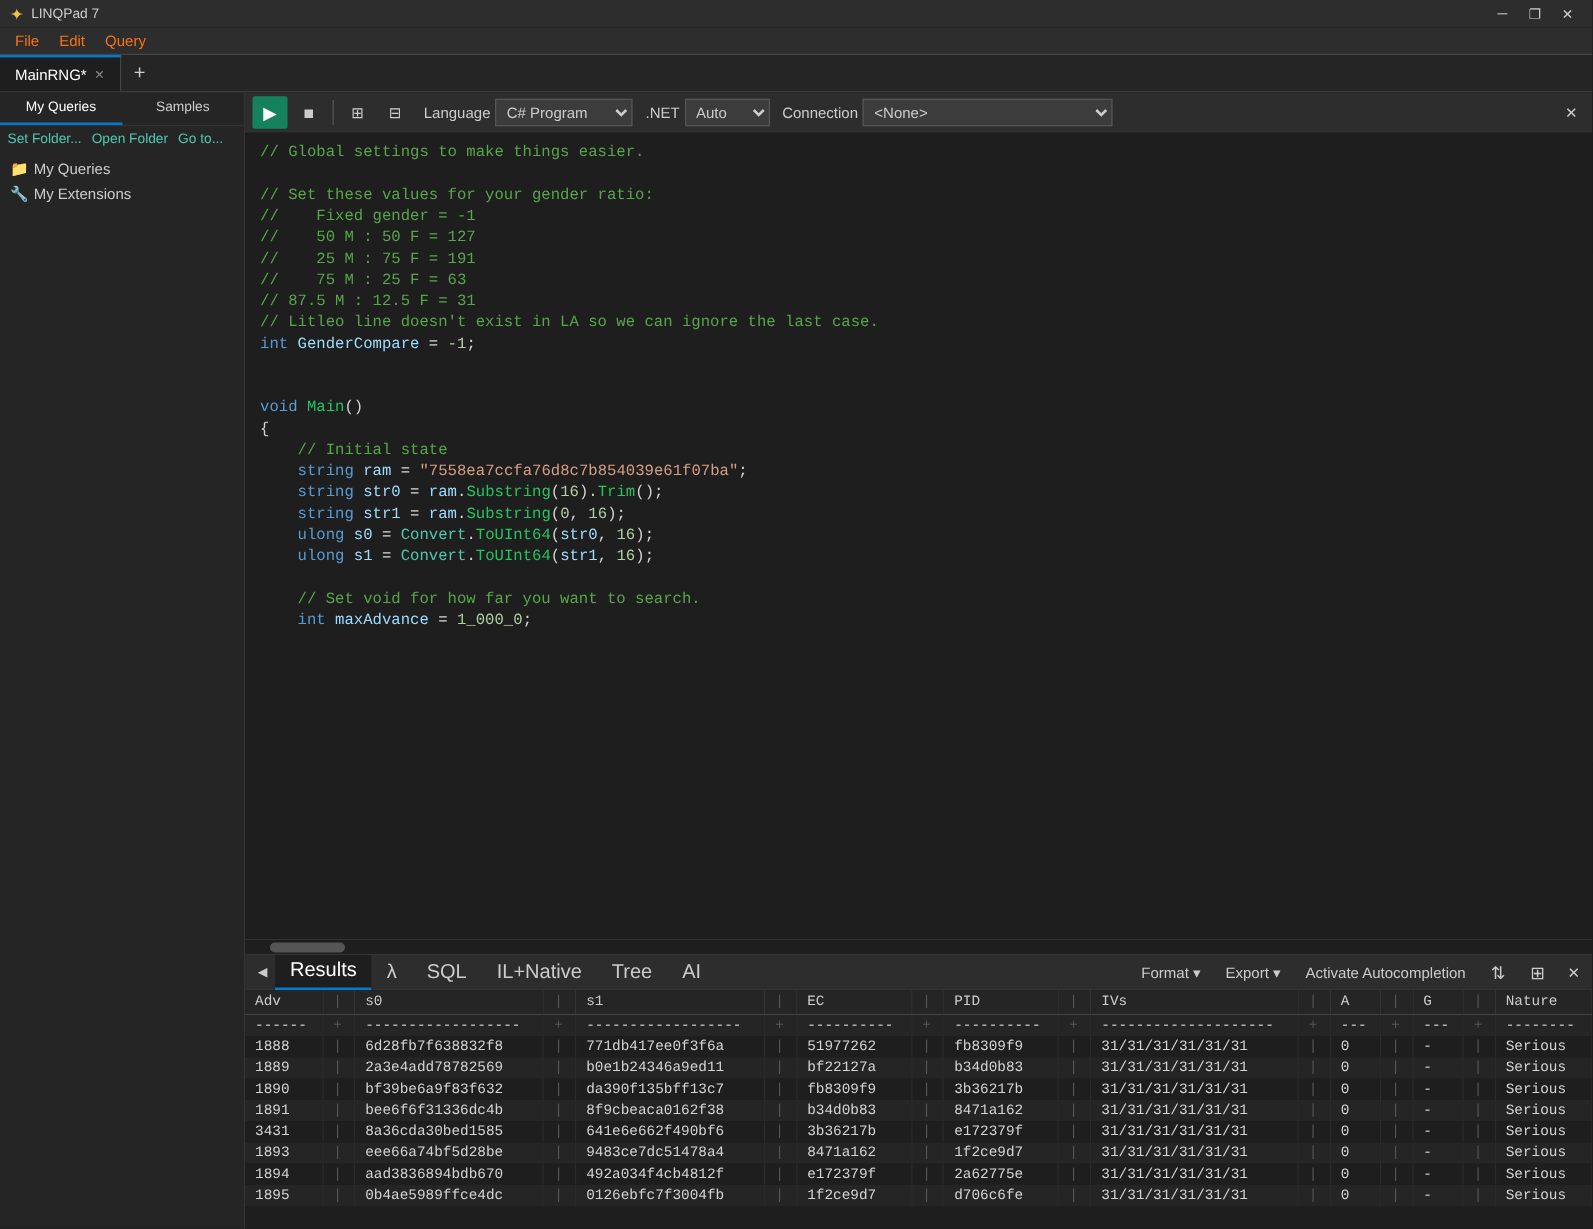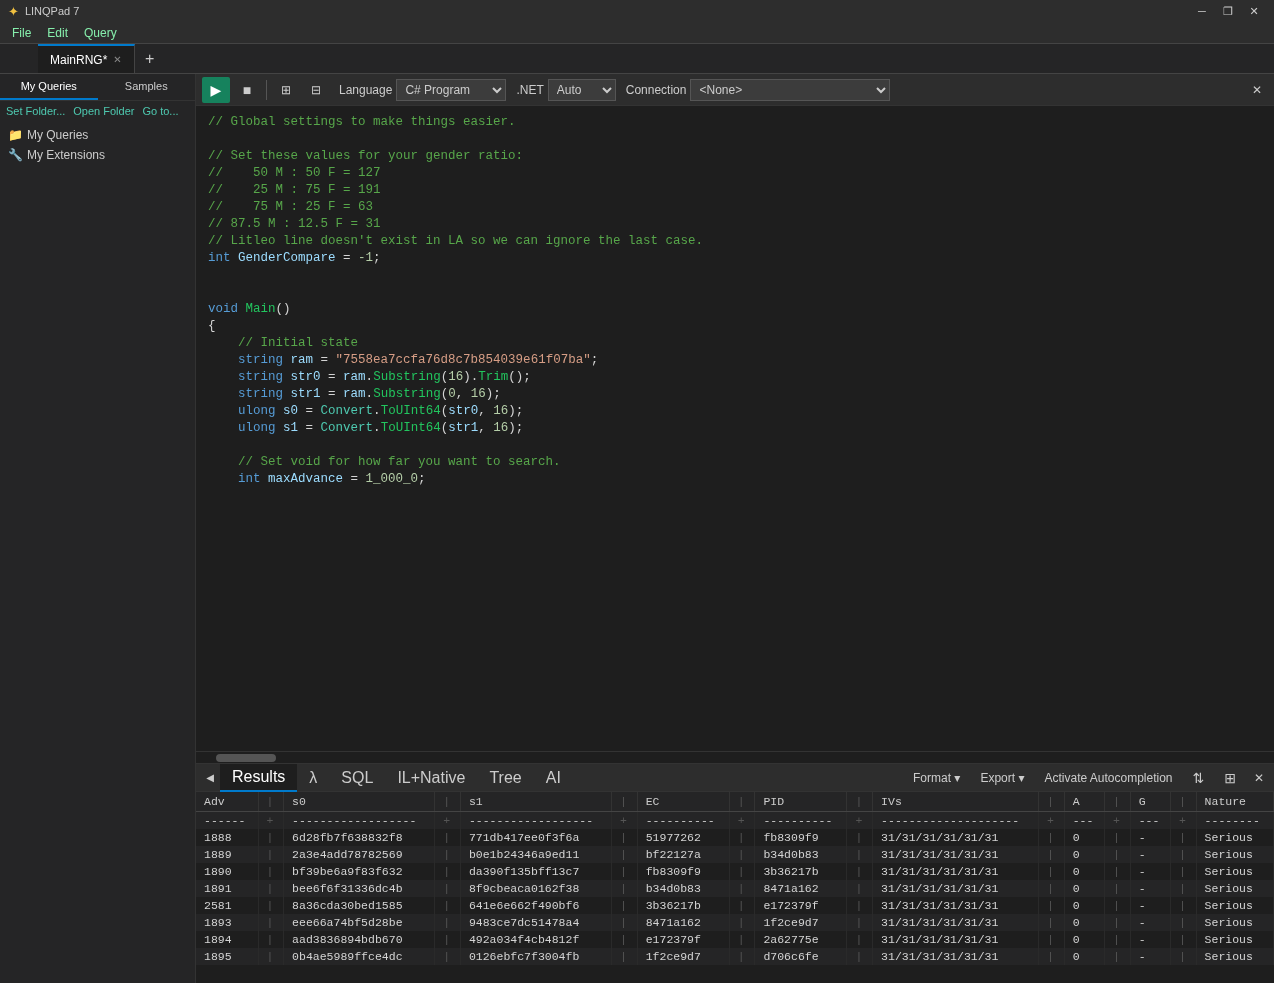--- a/index.html
+++ b/index.html
@@ -7,26 +7,26 @@
 
     
     #title-bar { background: #2d2d2d; height: 22px; display: flex; align-items: center; padding: 0 8px; justify-content: space-between; }
     #title-bar-left { display: flex; align-items: center; gap: 6px; }
     #title-text { font-size: 11px; color: #cccccc; }
     #title-controls { display: flex; gap: 2px; }
     #title-controls span { width: 24px; height: 22px; display: flex; align-items: center; justify-content: center; cursor: pointer; font-size: 11px; color: #cccccc; }
 
     
     #menu-bar { background: #2d2d2d; height: 22px; display: flex; align-items: center; padding: 0 4px; border-bottom: 1px solid #444; }
-    .menu-item { padding: 2px 8px; cursor: pointer; font-size: 12px; color: #86efac; }
+    .menu-item { padding: 2px 8px; cursor: pointer; font-size: 12px; color: #f97316; }
 
     
     #tab-bar { background: #252526; height: 30px; display: flex; align-items: stretch; border-bottom: 1px solid #444; }
     .tab { display: flex; align-items: center; padding: 0 12px; cursor: pointer; font-size: 12px; color: #ccc; border-right: 1px solid #444; gap: 6px; }
-    .tab.active { background: #1e1e1e; color: #fff; border-top: 2px solid #007acc; margin-left: 38px; }
+    .tab.active { background: #1e1e1e; color: #fff; border-top: 2px solid #007acc; }
     .tab-add { width: 30px; display: flex; align-items: center; justify-content: center; cursor: pointer; color: #ccc; font-size: 16px; }
 
     
     #main-layout { display: flex; height: calc(983px - 22px - 22px - 30px); }
 
     
     #sidebar { width: 196px; background: #252526; border-right: 1px solid #333; display: flex; flex-direction: column; }
     #sidebar-tabs { display: flex; border-bottom: 1px solid #333; }
     .sidebar-tab { flex: 1; padding: 6px 4px; text-align: center; cursor: pointer; font-size: 11px; color: #ccc; }
     .sidebar-tab.active { color: #fff; border-bottom: 2px solid #007acc; }
@@ -173,20 +173,21 @@
       <select class="toolbar-select" style="width:200px;">
         <option>&lt;None&gt;</option>
       </select>
       <div class="toolbar-close">✕</div>
     </div>
 
     <div id="code-editor">
       <div class="code-line"><span class="c-comment">// Global settings to make things easier.</span></div>
       <div class="code-line">&nbsp;</div>
       <div class="code-line"><span class="c-comment">// Set these values for your gender ratio:</span></div>
+      <div class="code-line"><span class="c-comment">//    Fixed gender = -1</span></div>
       <div class="code-line"><span class="c-comment">//    50 M : 50 F = 127</span></div>
       <div class="code-line"><span class="c-comment">//    25 M : 75 F = 191</span></div>
       <div class="code-line"><span class="c-comment">//    75 M : 25 F = 63</span></div>
       <div class="code-line"><span class="c-comment">// 87.5 M : 12.5 F = 31</span></div>
       <div class="code-line"><span class="c-comment">// Litleo line doesn't exist in LA so we can ignore the last case.</span></div>
       <div class="code-line"><span class="c-keyword">int</span> <span class="c-var">GenderCompare</span> <span class="c-plain">= </span><span class="c-number">-1</span><span class="c-plain">;</span></div>
       <div class="code-line">&nbsp;</div>
       <div class="code-line">&nbsp;</div>
       <div class="code-line"><span class="c-keyword">void</span> <span class="c-method">Main</span><span class="c-plain">()</span></div>
       <div class="code-line"><span class="c-plain">{</span></div>
@@ -343,21 +344,21 @@
                 <td style="color: rgb(85, 85, 85);">|</td>
                 <td>31/31/31/31/31/31</td>
                 <td style="color: rgb(85, 85, 85);">|</td>
                 <td>0</td>
                 <td style="color: rgb(85, 85, 85);">|</td>
                 <td>-</td>
                 <td style="color: rgb(85, 85, 85);">|</td>
                 <td>Serious</td>
               </tr>
               <tr>
-                <td>2581</td>
+                <td>3431</td>
                 <td style="color: rgb(85, 85, 85);">|</td>
                 <td>8a36cda30bed1585</td>
                 <td style="color: rgb(85, 85, 85);">|</td>
                 <td>641e6e662f490bf6</td>
                 <td style="color: rgb(85, 85, 85);">|</td>
                 <td>3b36217b</td>
                 <td style="color: rgb(85, 85, 85);">|</td>
                 <td>e172379f</td>
                 <td style="color: rgb(85, 85, 85);">|</td>
                 <td>31/31/31/31/31/31</td>

